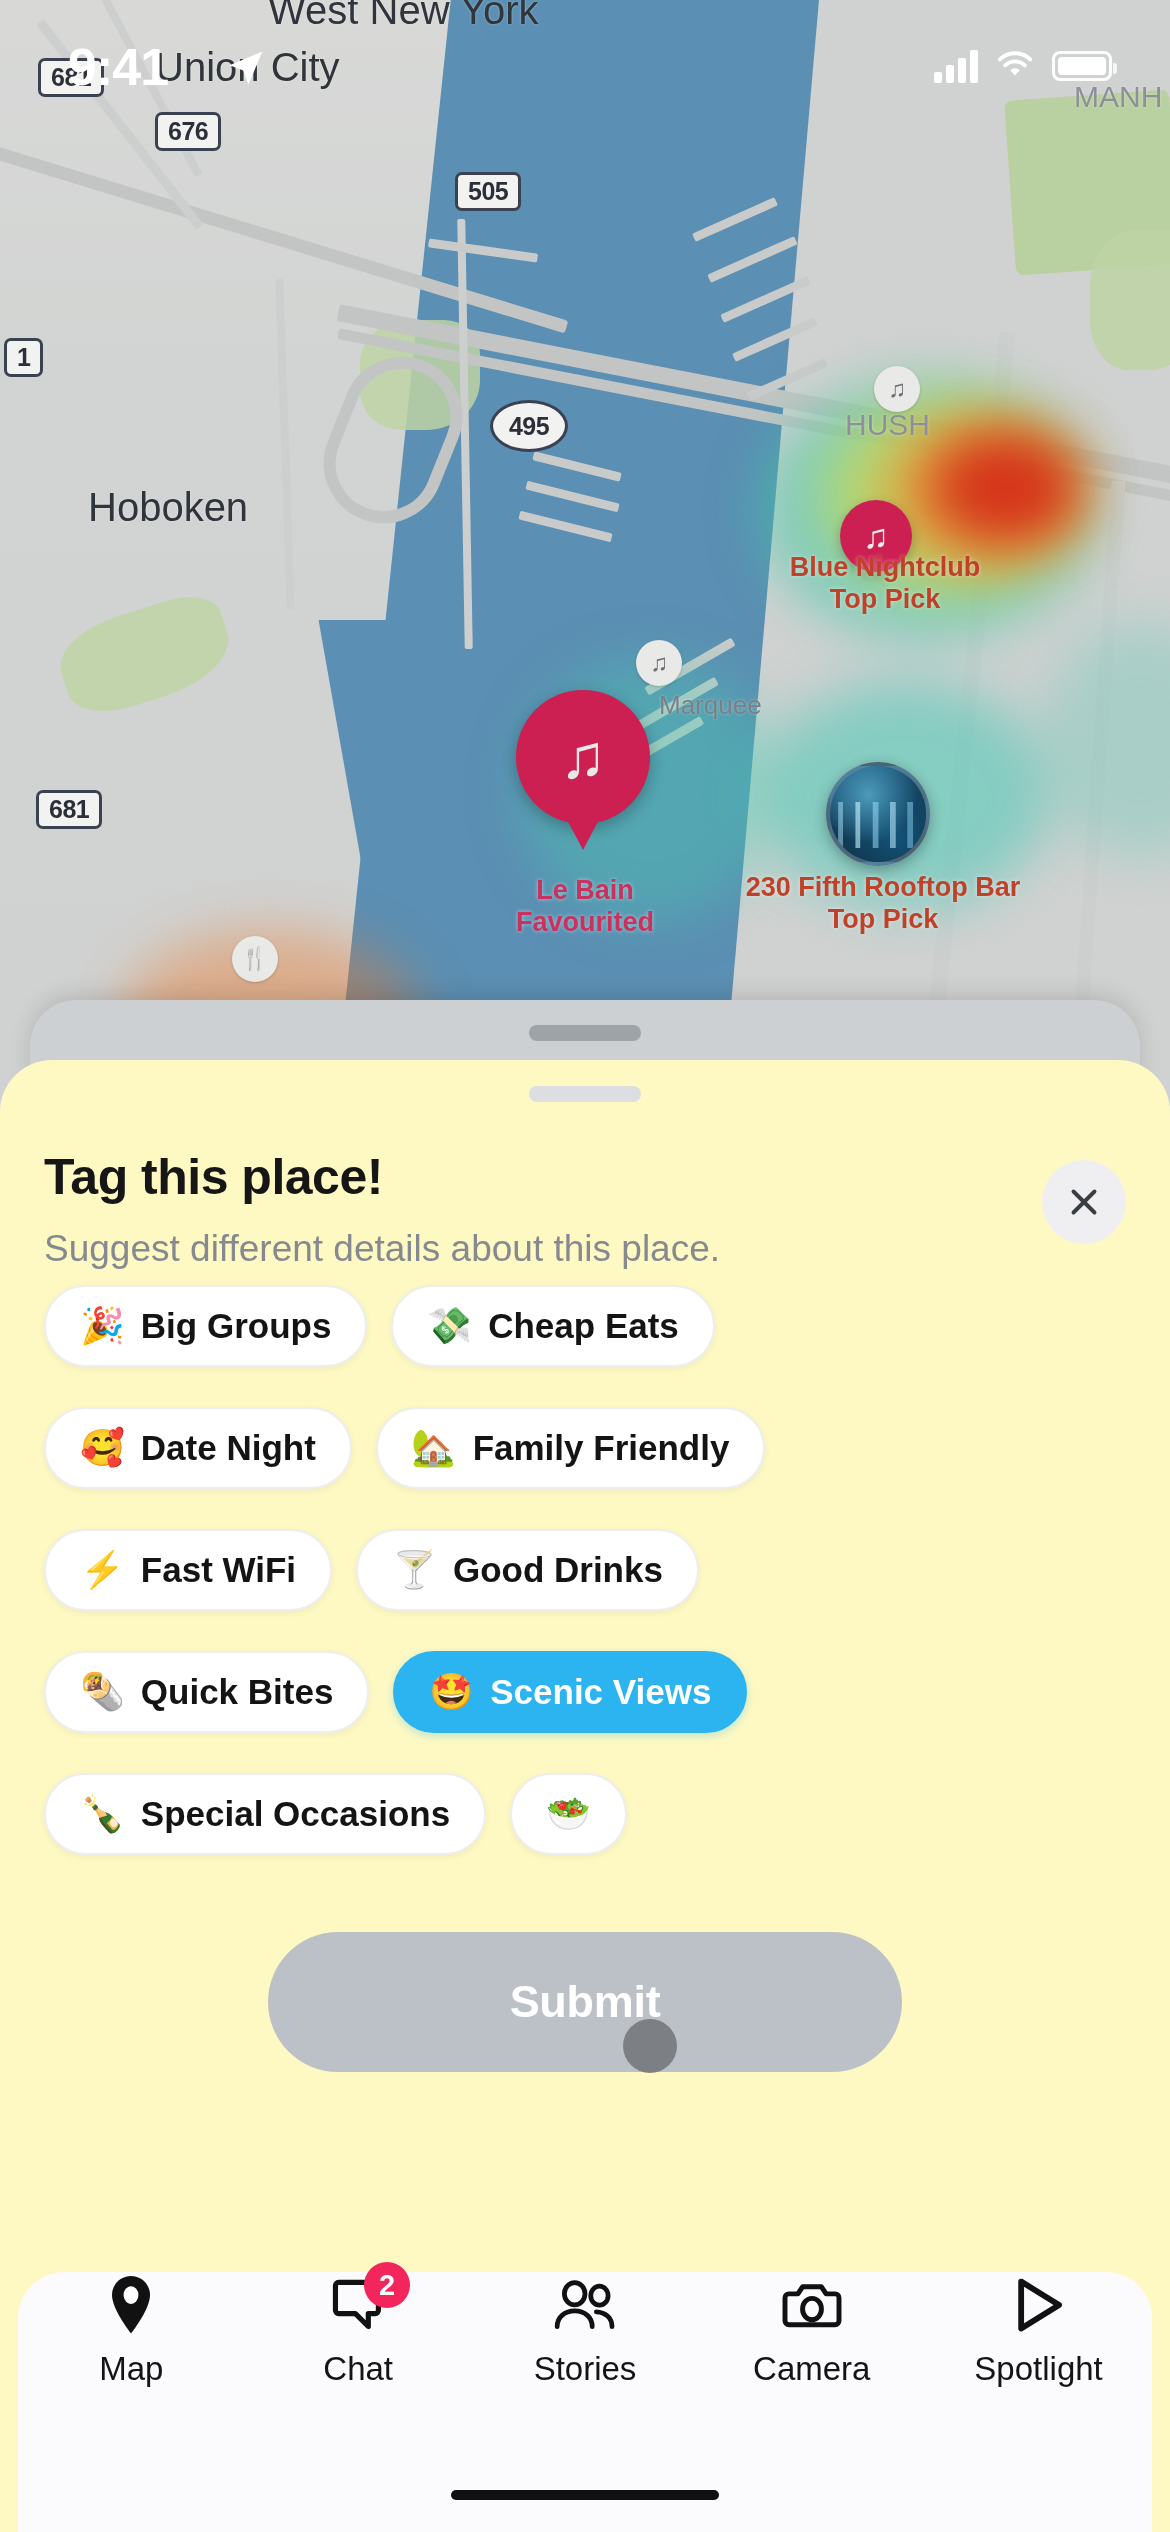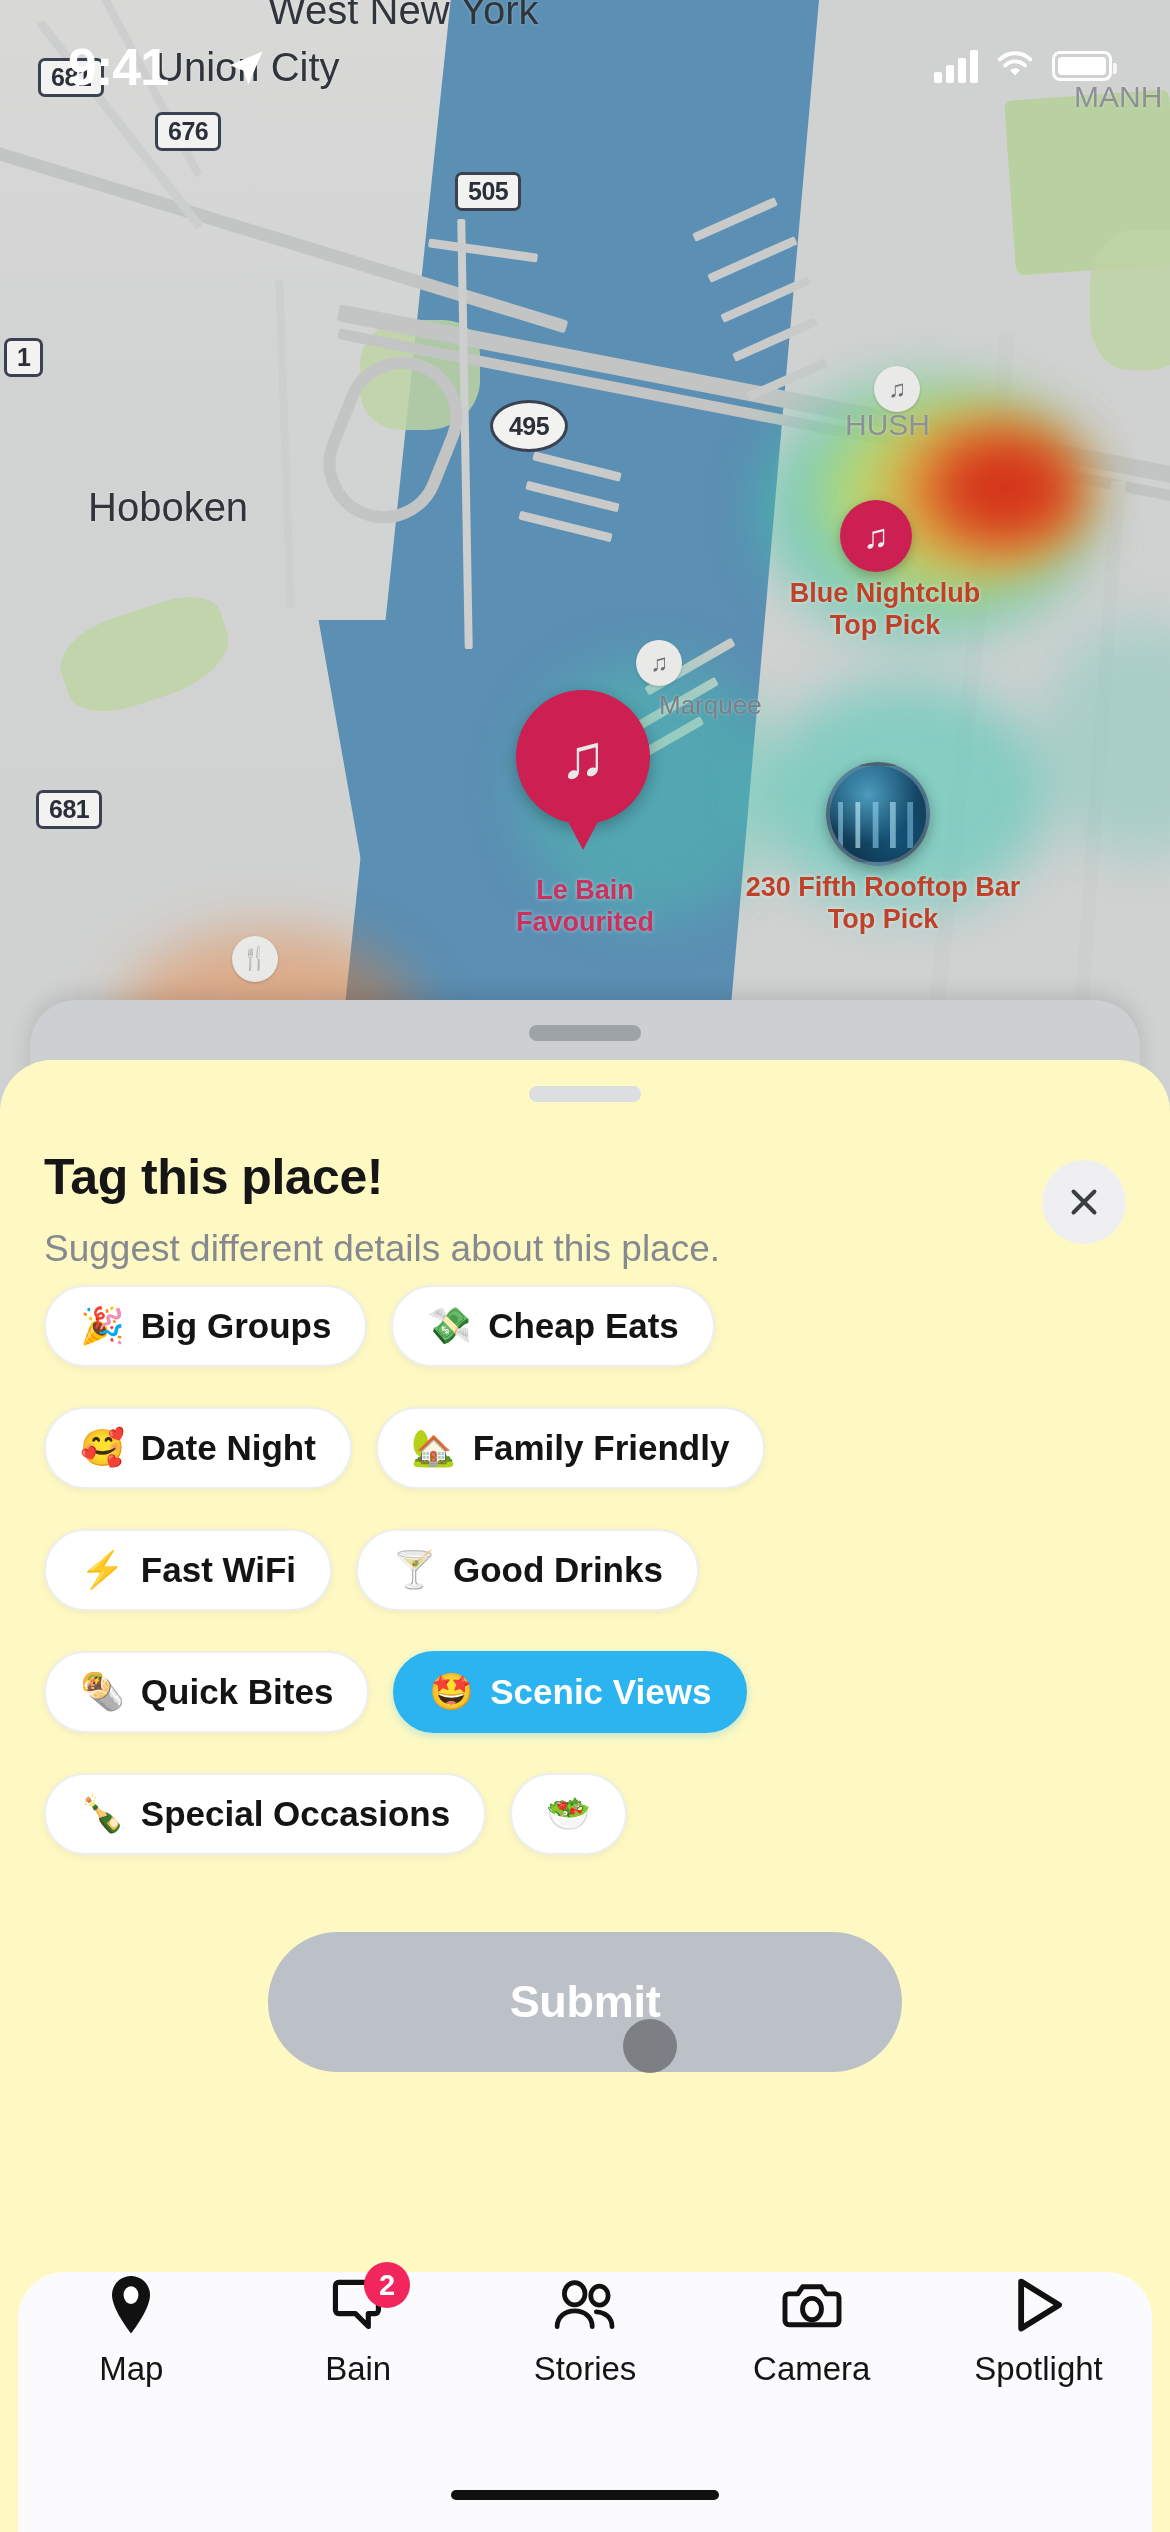--- a/index.html
+++ b/index.html
@@ -318,21 +318,21 @@
       <span>♫</span>
     </div>
     <div class="poi-name" style="left:618px;top:690px;margin-left:41px;">Marquee</div>
     <div class="mini-poi" style="left:232px;top:936px;font-size:22px;">
       <span>🍴</span>
     </div>
 
     <div style="position:absolute;left:840px;top:500px;width:72px;height:72px;border-radius:50%;background:#cc1f52;display:flex;align-items:center;justify-content:center;box-shadow:0 4px 12px rgba(0,0,0,.25);">
       <span style="font-size:34px;color:#eee;">♫</span>
     </div>
-    <div class="pin-label" style="left:740px;top:578px;width:290px;">
+    <div class="pin-label" style="left:740px;top:552px;width:290px;">
       <div>Blue Nightclub</div>
       <div>Top Pick</div>
     </div>
 
     <div class="big-pin" style="left:516px;top:690px;">
       <span class="note">♫</span>
     </div>
     <div class="pin-label pink" style="left:450px;top:875px;width:270px;">
       <div>Le Bain</div>
       <div>Favourited</div>
@@ -459,21 +459,21 @@
       <span class="lbl">Map</span>
     </div>
 
     <div class="tab">
       <span class="ico">
         <svg width="56" height="58" viewBox="0 0 26 27">
           <path d="M4 3h17a1.5 1.5 0 0 1 1.5 1.5v11.5a1.5 1.5 0 0 1-1.5 1.5h-3.2v6l-6-6H4a1.5 1.5 0 0 1-1.5-1.5V4.5A1.5 1.5 0 0 1 4 3z" fill="none" stroke="#111" stroke-width="2.4" stroke-linejoin="round"></path>
         </svg>
         <span class="badge">2</span>
       </span>
-      <span class="lbl">Bain</span>
+      <span class="lbl">Chat</span>
     </div>
 
     <div class="tab">
       <span class="ico">
         <svg width="66" height="54" viewBox="0 0 32 25">
           <ellipse cx="11" cy="7" rx="5" ry="5.4" fill="none" stroke="#111" stroke-width="2.3"></ellipse>
           <ellipse cx="23" cy="8" rx="4.2" ry="4.6" fill="none" stroke="#111" stroke-width="2.3"></ellipse>
           <path d="M2.5 23c0-4.8 3.8-7.6 8.5-7.6s8.5 2.8 8.5 7.6" fill="none" stroke="#111" stroke-width="2.3" stroke-linecap="round"></path>
           <path d="M21.5 15.8c4.3.2 7.6 2.9 7.6 7.2" fill="none" stroke="#111" stroke-width="2.3" stroke-linecap="round"></path>
         </svg>

